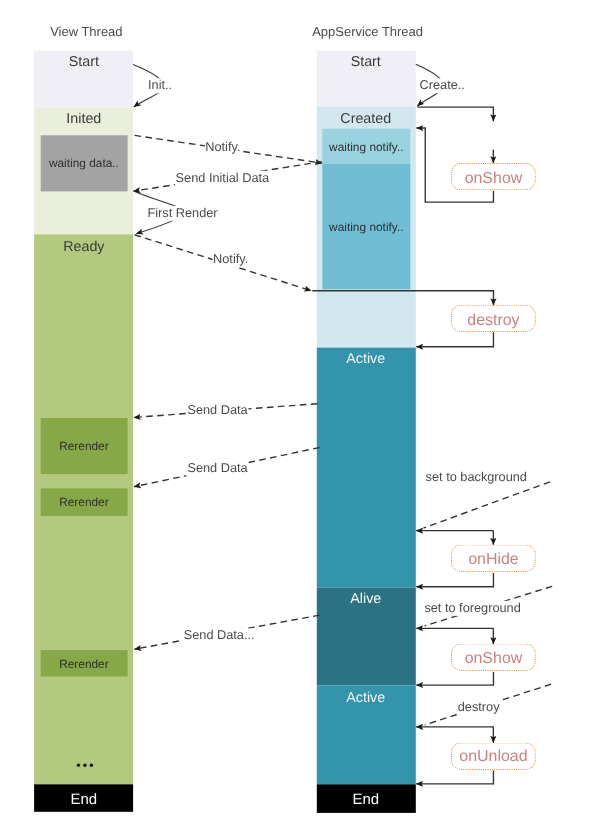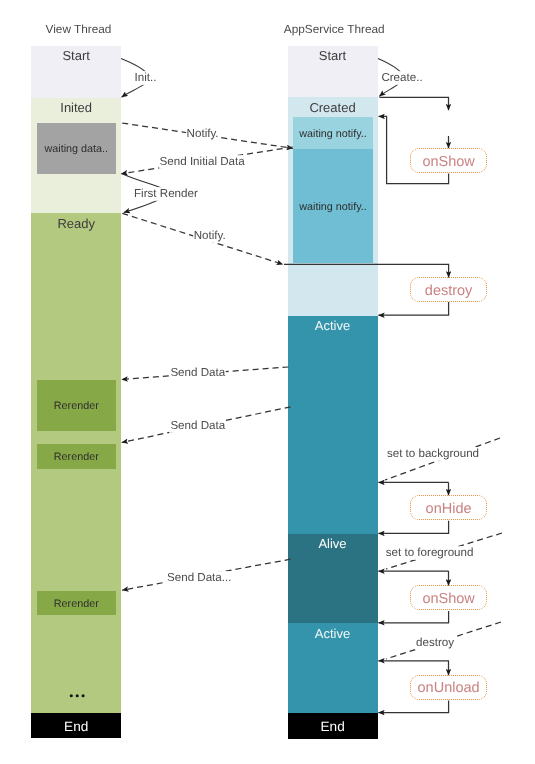--- a/index.html
+++ b/index.html
@@ -154,18 +154,18 @@
   </svg>
 
   <div class="elabel" style="left:134.6px;top:71.7px;">Init..</div>
   <div class="elabel" style="left:381.4px;top:71.5px;">Create..</div>
   <div class="elabel" style="left:186.6px;top:128.2px;">Notify.</div>
   <div class="elabel" style="left:159.6px;top:155.7px;">Send Initial Data</div>
   <div class="elabel" style="left:134.0px;top:187.8px;">First Render</div>
   <div class="elabel" style="left:193.7px;top:230.0px;">Notify.</div>
   <div class="elabel" style="left:170.4px;top:367.4px;">Send Data</div>
   <div class="elabel" style="left:170.4px;top:419.5px;">Send Data</div>
-  <div class="elabel" style="left:386.9px;top:448px;">set to background</div>
+  <div class="elabel" style="left:386.9px;top:428px;">set to background</div>
   <div class="elabel" style="left:385.8px;top:546.7px;">set to foreground</div>
   <div class="elabel" style="left:167.0px;top:571.5px;">Send Data...</div>
   <div class="elabel" style="left:416.1px;top:637.3px;">destroy</div>
 
 </div>
 
 </body></html>

